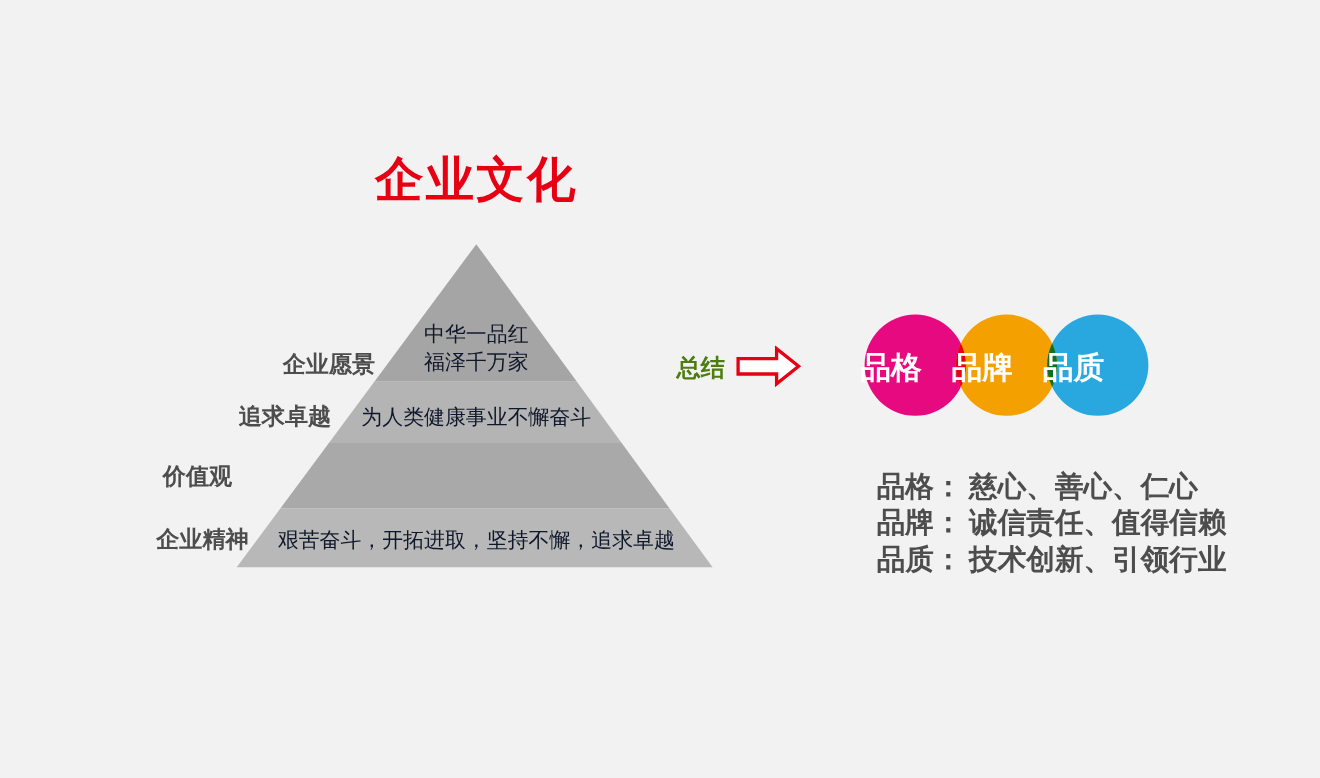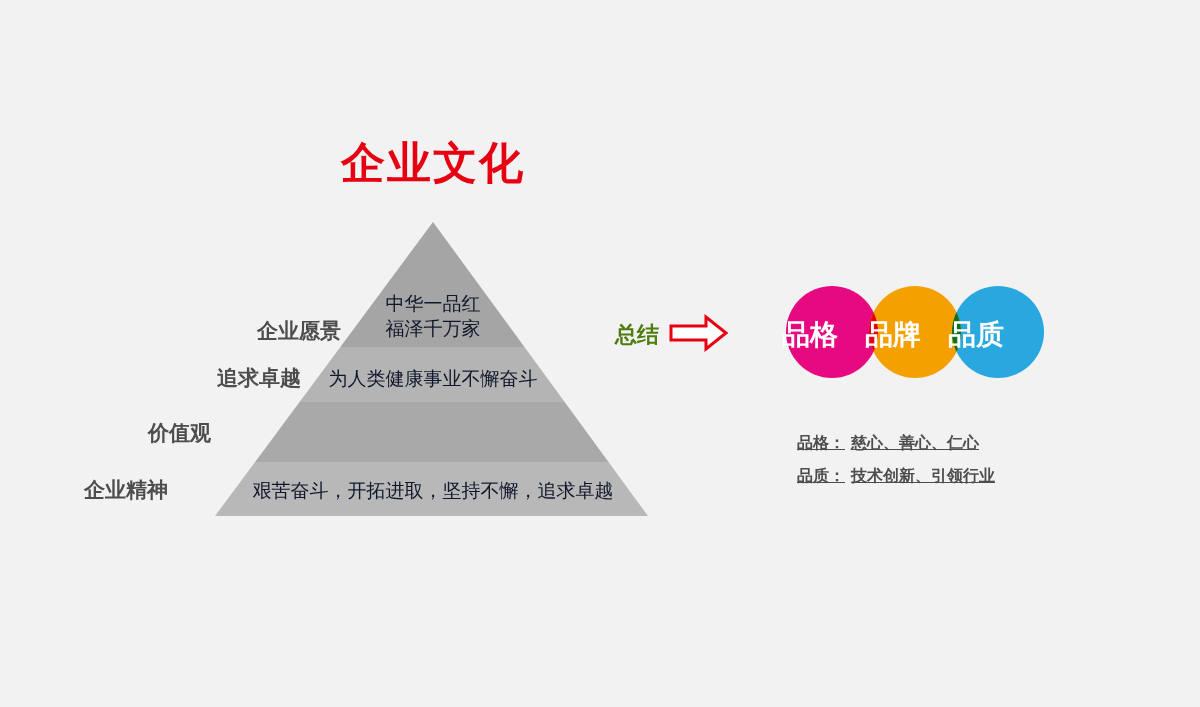--- a/index.html
+++ b/index.html
@@ -72,24 +72,23 @@
     font-weight: bold;
     white-space: nowrap;
   }
   .circle-label.c0 { left: 782px; }
   .circle-label.c1 { left: 865px; font-family: Liberation Mono, monospace; }
   .circle-label.c2 { left: 948px; }
   .legend {
     position: absolute;
     left: 797px;
     top: 426px;
-    font-size: 16px;
+    font-size: 26px;
     font-weight: bold;
     color: #4d4d4d;
-    text-decoration: underline;
   }
   .legend-row {
     line-height: 33px;
     white-space: nowrap;
   }
   .legend-row .lg-label { margin-right: 6px; }
 </style>
 </head>
 <body>
 
@@ -112,21 +111,21 @@
   </svg>
 
   <div class="pyr-text" style="top:291px">中华一品红</div>
   <div class="pyr-text" style="top:316px">福泽千万家</div>
   <div class="pyr-text" style="top:366px">为人类健康事业不懈奋斗</div>
   <div class="pyr-text" style="top:478px">艰苦奋斗，开拓进取，坚持不懈，追求卓越</div>
 
   <div class="side-label" style="right:859px; top:317px">企业愿景</div>
   <div class="side-label" style="right:899px; top:364px">追求卓越</div>
   <div class="side-label" style="right:989px; top:419px">价值观</div>
-  <div class="side-label" style="right:1032px; top:476px">企业精神</div>
+  <div class="side-label" style="right:974px; top:476px">企业精神</div>
 
   <div class="summary-label">总结</div>
   <svg class="arrow-svg" width="62" height="38" viewBox="0 0 62 38">
     <polygon points="3,12 38,12 38,3 58,19 38,35 38,26 3,26" fill="#ffffff" stroke-width="3" stroke-linejoin="miter" stroke="#e60012"></polygon>
   </svg>
 
   <svg class="venn-svg" width="260" height="95" viewBox="0 0 260 95">
     <defs>
       <clipPath id="clip-left">
           <circle cx="47" cy="47" r="46"></circle>
@@ -144,17 +143,20 @@
 
   <div class="circle-label c0">品格</div>
   <div class="circle-label c1">品牌</div>
   <div class="circle-label c2">品质</div>
 
   <div class="legend">
     <div class="legend-row">
       <span class="lg-label">品格：</span><span>慈心、善心、仁心</span>
     </div>
     <div class="legend-row">
+      <span class="lg-label">品牌：</span><span>诚信责任、值得信赖</span>
+    </div>
+    <div class="legend-row">
       <span class="lg-label">品质：</span><span>技术创新、引领行业</span>
     </div>
   </div>
 
 </div>
 
 </body></html>

